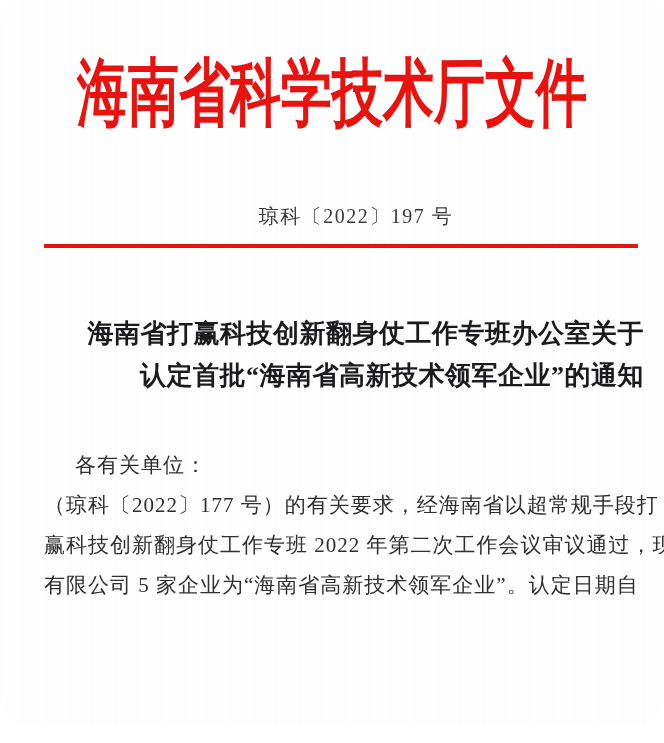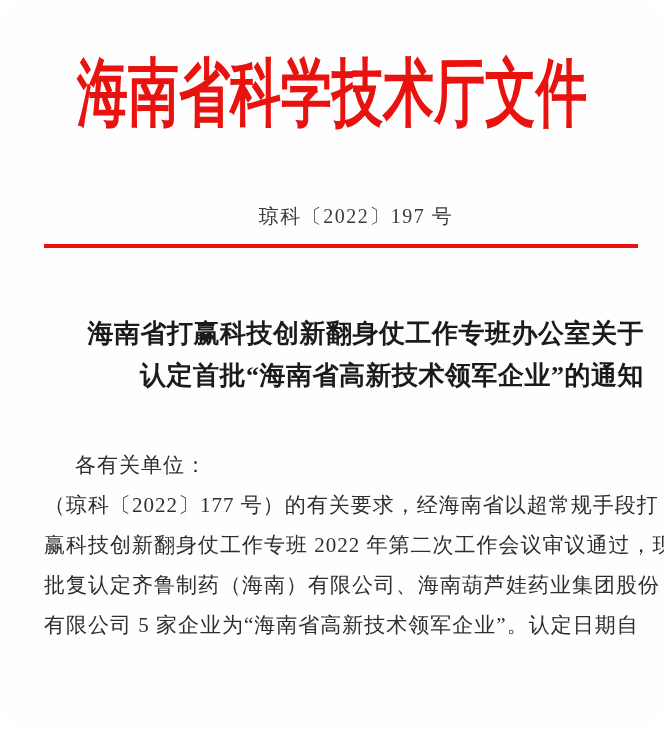--- a/index.html
+++ b/index.html
@@ -120,17 +120,16 @@
   <h1 class="doc-title">
     <span class="title-line">海南省打赢科技创新翻身仗工作专班办公室关于</span>
     <span class="title-line">认定首批“海南省高新技术领军企业”的通知</span>
   </h1>
 
   <div class="salutation">各有关单位：</div>
 
   <div class="paragraph">
     <div class="body-line">（琼科〔2022〕177 号）的有关要求，经海南省以超常规手段打</div>
     <div class="body-line">赢科技创新翻身仗工作专班 2022 年第二次工作会议审议通过，现</div>
-    <div class="body-line">批复认定齐鲁制药（海南）有限公司、海南葫芦娃药业集团股份</div>
     <div class="body-line">有限公司 5 家企业为“海南省高新技术领军企业”。认定日期自</div>
   </div>
 
 </div>
 
 </body></html>

